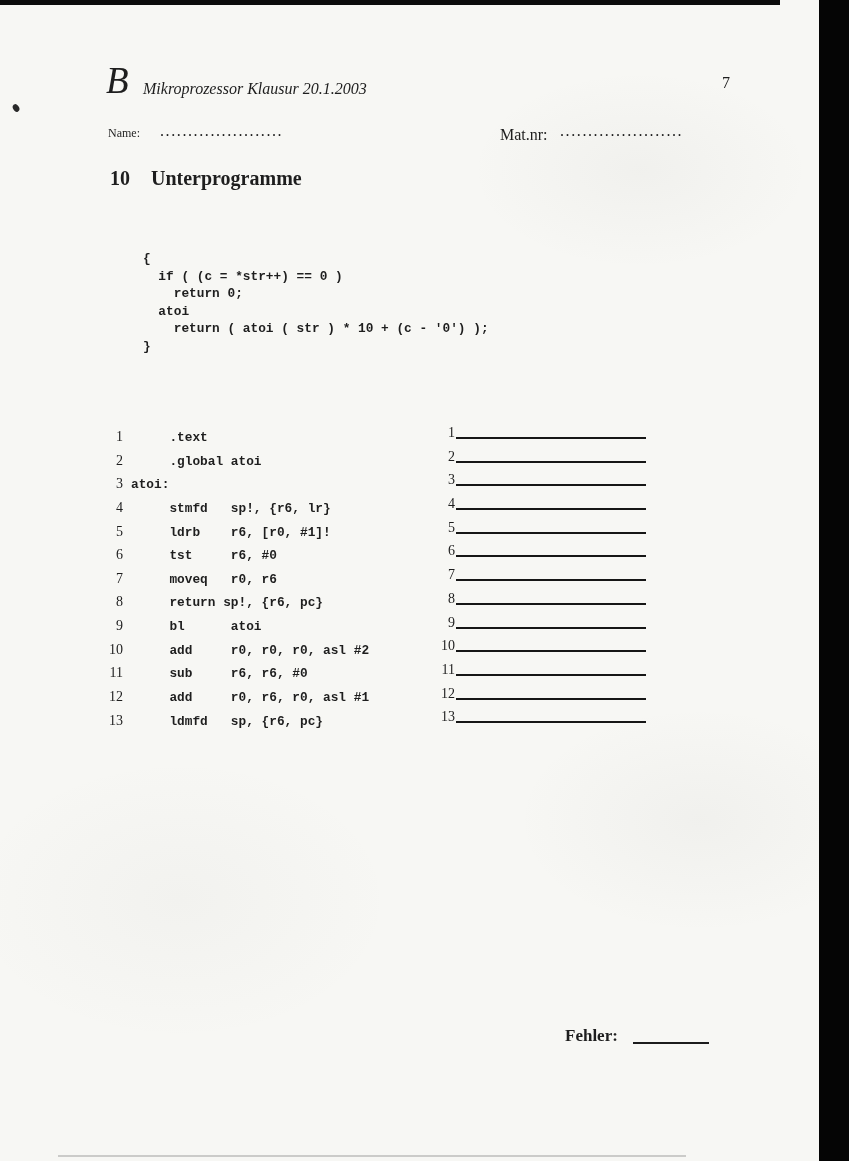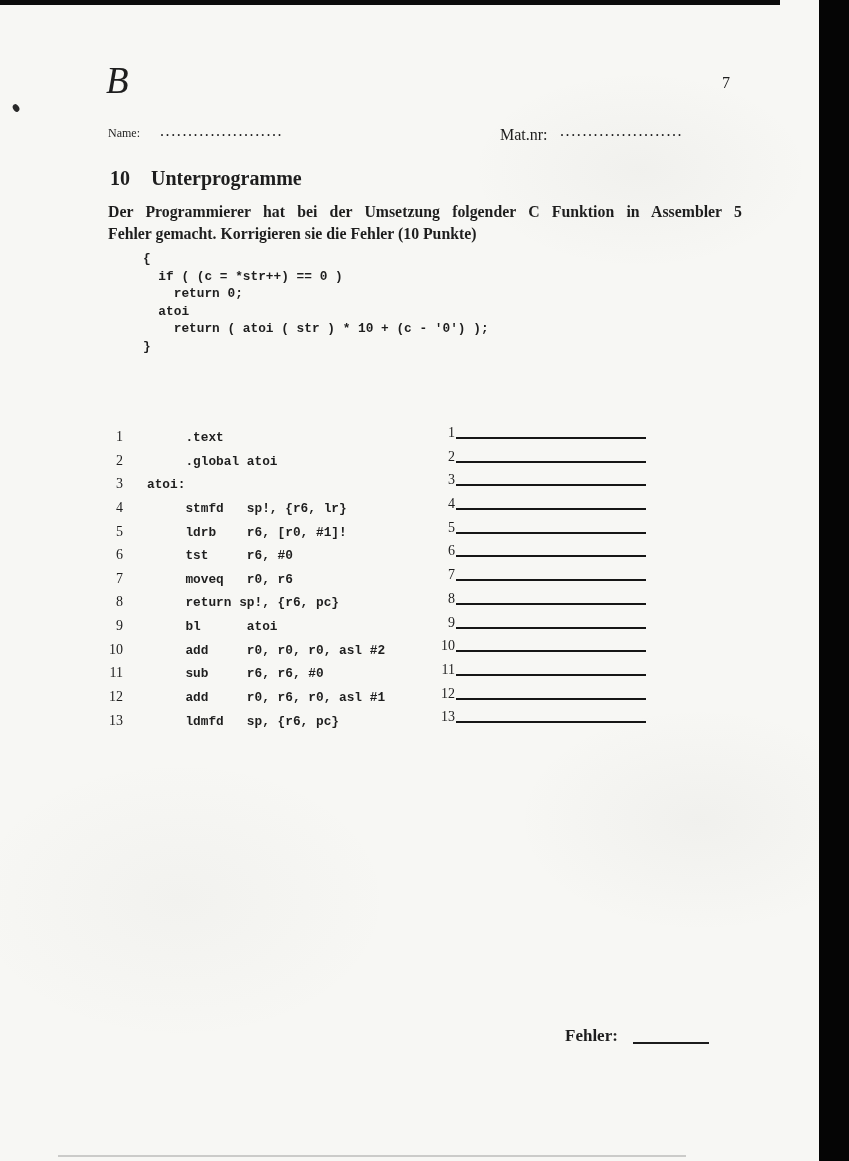--- a/index.html
+++ b/index.html
@@ -44,21 +44,21 @@
   .task-line2{text-align:left;}
 
   
   .c-code{position:absolute;left:143px;top:251px;
     font-family:"Liberation Mono", monospace;font-size:12.8px;font-weight:600;}
   .c-line{height:17.6px;white-space:pre;}
 
   .asm{position:absolute;left:98px;top:428px;}
   .asm-row{height:23.65px;display:flex;align-items:flex-start;}
   .asm-num{width:25px;text-align:right;font-size:14px;padding-top:1px;}
-  .asm-code{margin:0 0 0 24px;font-family:"Liberation Mono", monospace;
+  .asm-code{margin:0 0 0 8px;font-family:"Liberation Mono", monospace;
     font-size:12.8px;font-weight:600;white-space:pre;padding-top:2px;}
 
   
   .answers{position:absolute;left:420px;top:425px;}
   .ans-row{height:23.7px;display:flex;align-items:flex-start;}
   .ans-num{width:35px;text-align:right;font-size:14px;}
   .ans-line{width:190px;height:12px;border-bottom:2px solid #161616;margin-left:1px;}
 
   
   .punkte-label{position:absolute;left:565px;top:1026px;font-size:17px;font-weight:700;}
@@ -68,36 +68,33 @@
 <body>
 
 <div class="page">
 
   <div class="top-rule"></div>
   <div class="right-bar"></div>
   <div class="ink-speck"></div>
   <div class="bottom-scan-line"></div>
 
   <span class="version-letter">B</span>
+  <span class="exam-title">Mikroprozessor Klausur 20.1.2003</span>
   <span class="page-number">7</span>
 
   <span class="name-label">Name:</span>
   <span class="name-dots">......................</span>
   <span class="matnr-label">Mat.nr:</span>
   <span class="matnr-dots">......................</span>
 
   <div class="section-heading">
     <span>10</span>
     <span>Unterprogramme</span>
   </div>
 
-  <div class="task">
-    <div class="task-line1">Der Programmierer hat bei der Umsetzung folgender C Funktion in Assembler 5</div>
-    <div class="task-line2">Fehler gemacht. Korrigieren sie die Fehler (10 Punkte)</div>
-  </div>
 
   <div class="c-code">
 
 
 
       <div class="c-line">{</div>
 
 
       <div class="c-line">  if ( (c = *str++) == 0 )</div>
 

